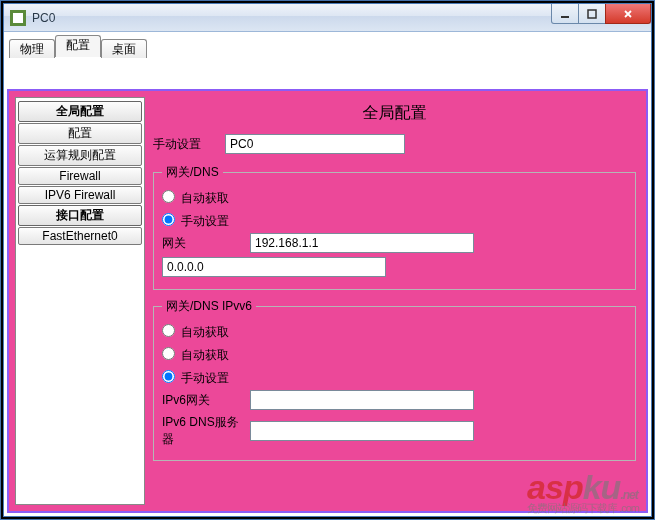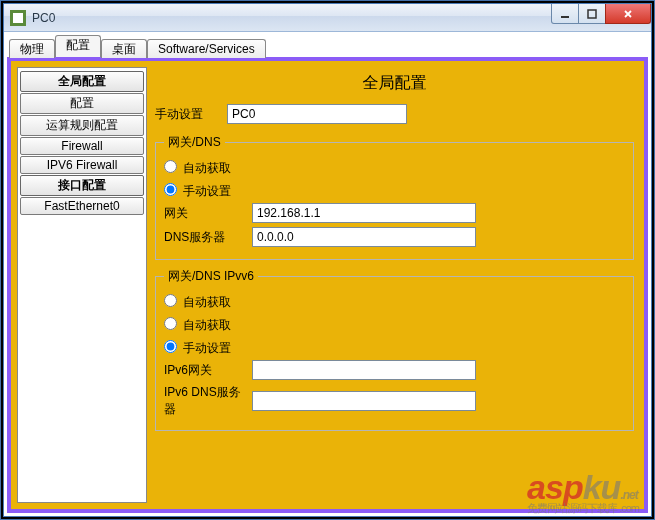--- a/index.html
+++ b/index.html
@@ -76,20 +76,21 @@
     border-color: #a02818;
     border-bottom-right-radius: 3px;
   }
   .win-btn svg { width: 12px; height: 12px; }
   .content-area {
     flex: 1;
     padding: 3px;
     display: flex;
     flex-direction: column;
     min-height: 0;
+    gap: 32px;
   }
   .tabbar {
     display: flex;
     align-items: flex-end;
     height: 22px;
     padding-left: 2px;
   }
   .tab {
     border: 1px solid #888;
     border-bottom: none;
@@ -107,22 +108,22 @@
   }
   .tab.active {
     background: #f5f5f5;
     top: 0;
     padding-bottom: 4px;
     z-index: 2;
     height: 22px;
   }
   .tab-panel {
     flex: 1;
-    border: 4px solid #8b5cf6;
-    background: #eab308;
+    border: 2px solid #8b5cf6;
+    background: #ec4899;
     padding: 6px;
     display: flex;
     gap: 8px;
     min-height: 0;
   }
   .sidebar {
     width: 130px;
     border: 1px solid #888;
     background: #fff;
     padding: 3px 2px;
@@ -239,21 +240,20 @@
           </svg>
       </div>
     </div>
   </div>
 
   <div class="content-area">
     <div class="tabbar">
       <div class="tab">物理</div>
       <div class="tab active">配置</div>
       <div class="tab">桌面</div>
-      <div class="tab">Software/Services</div>
     </div>
 
     <div class="tab-panel">
 
       <div class="sidebar">
         <div class="side-header">全局配置</div>
         <div class="side-item">配置</div>
         <div class="side-item">运算规则配置</div>
         <div class="side-item">Firewall</div>
         <div class="side-item">IPV6 Firewall</div>
@@ -278,21 +278,20 @@
           <div class="radio-row">
             <input type="radio" name="gw" checked="" style="">
             <span>手动设置</span>
           </div>
           <div class="inner-form">
             <div class="form-row">
               <label class="lbl">网关</label>
               <input type="text" value="192.168.1.1" style="">
             </div>
             <div class="form-row">
-              <label class="lbl">DNS服务器</label>
               <input type="text" value="0.0.0.0" style="">
             </div>
           </div>
         </fieldset>
 
         <fieldset>
           <legend>网关/DNS IPvv6</legend>
           <div class="radio-row">
             <input type="radio" name="gw6" style="">
             <span>自动获取</span>

